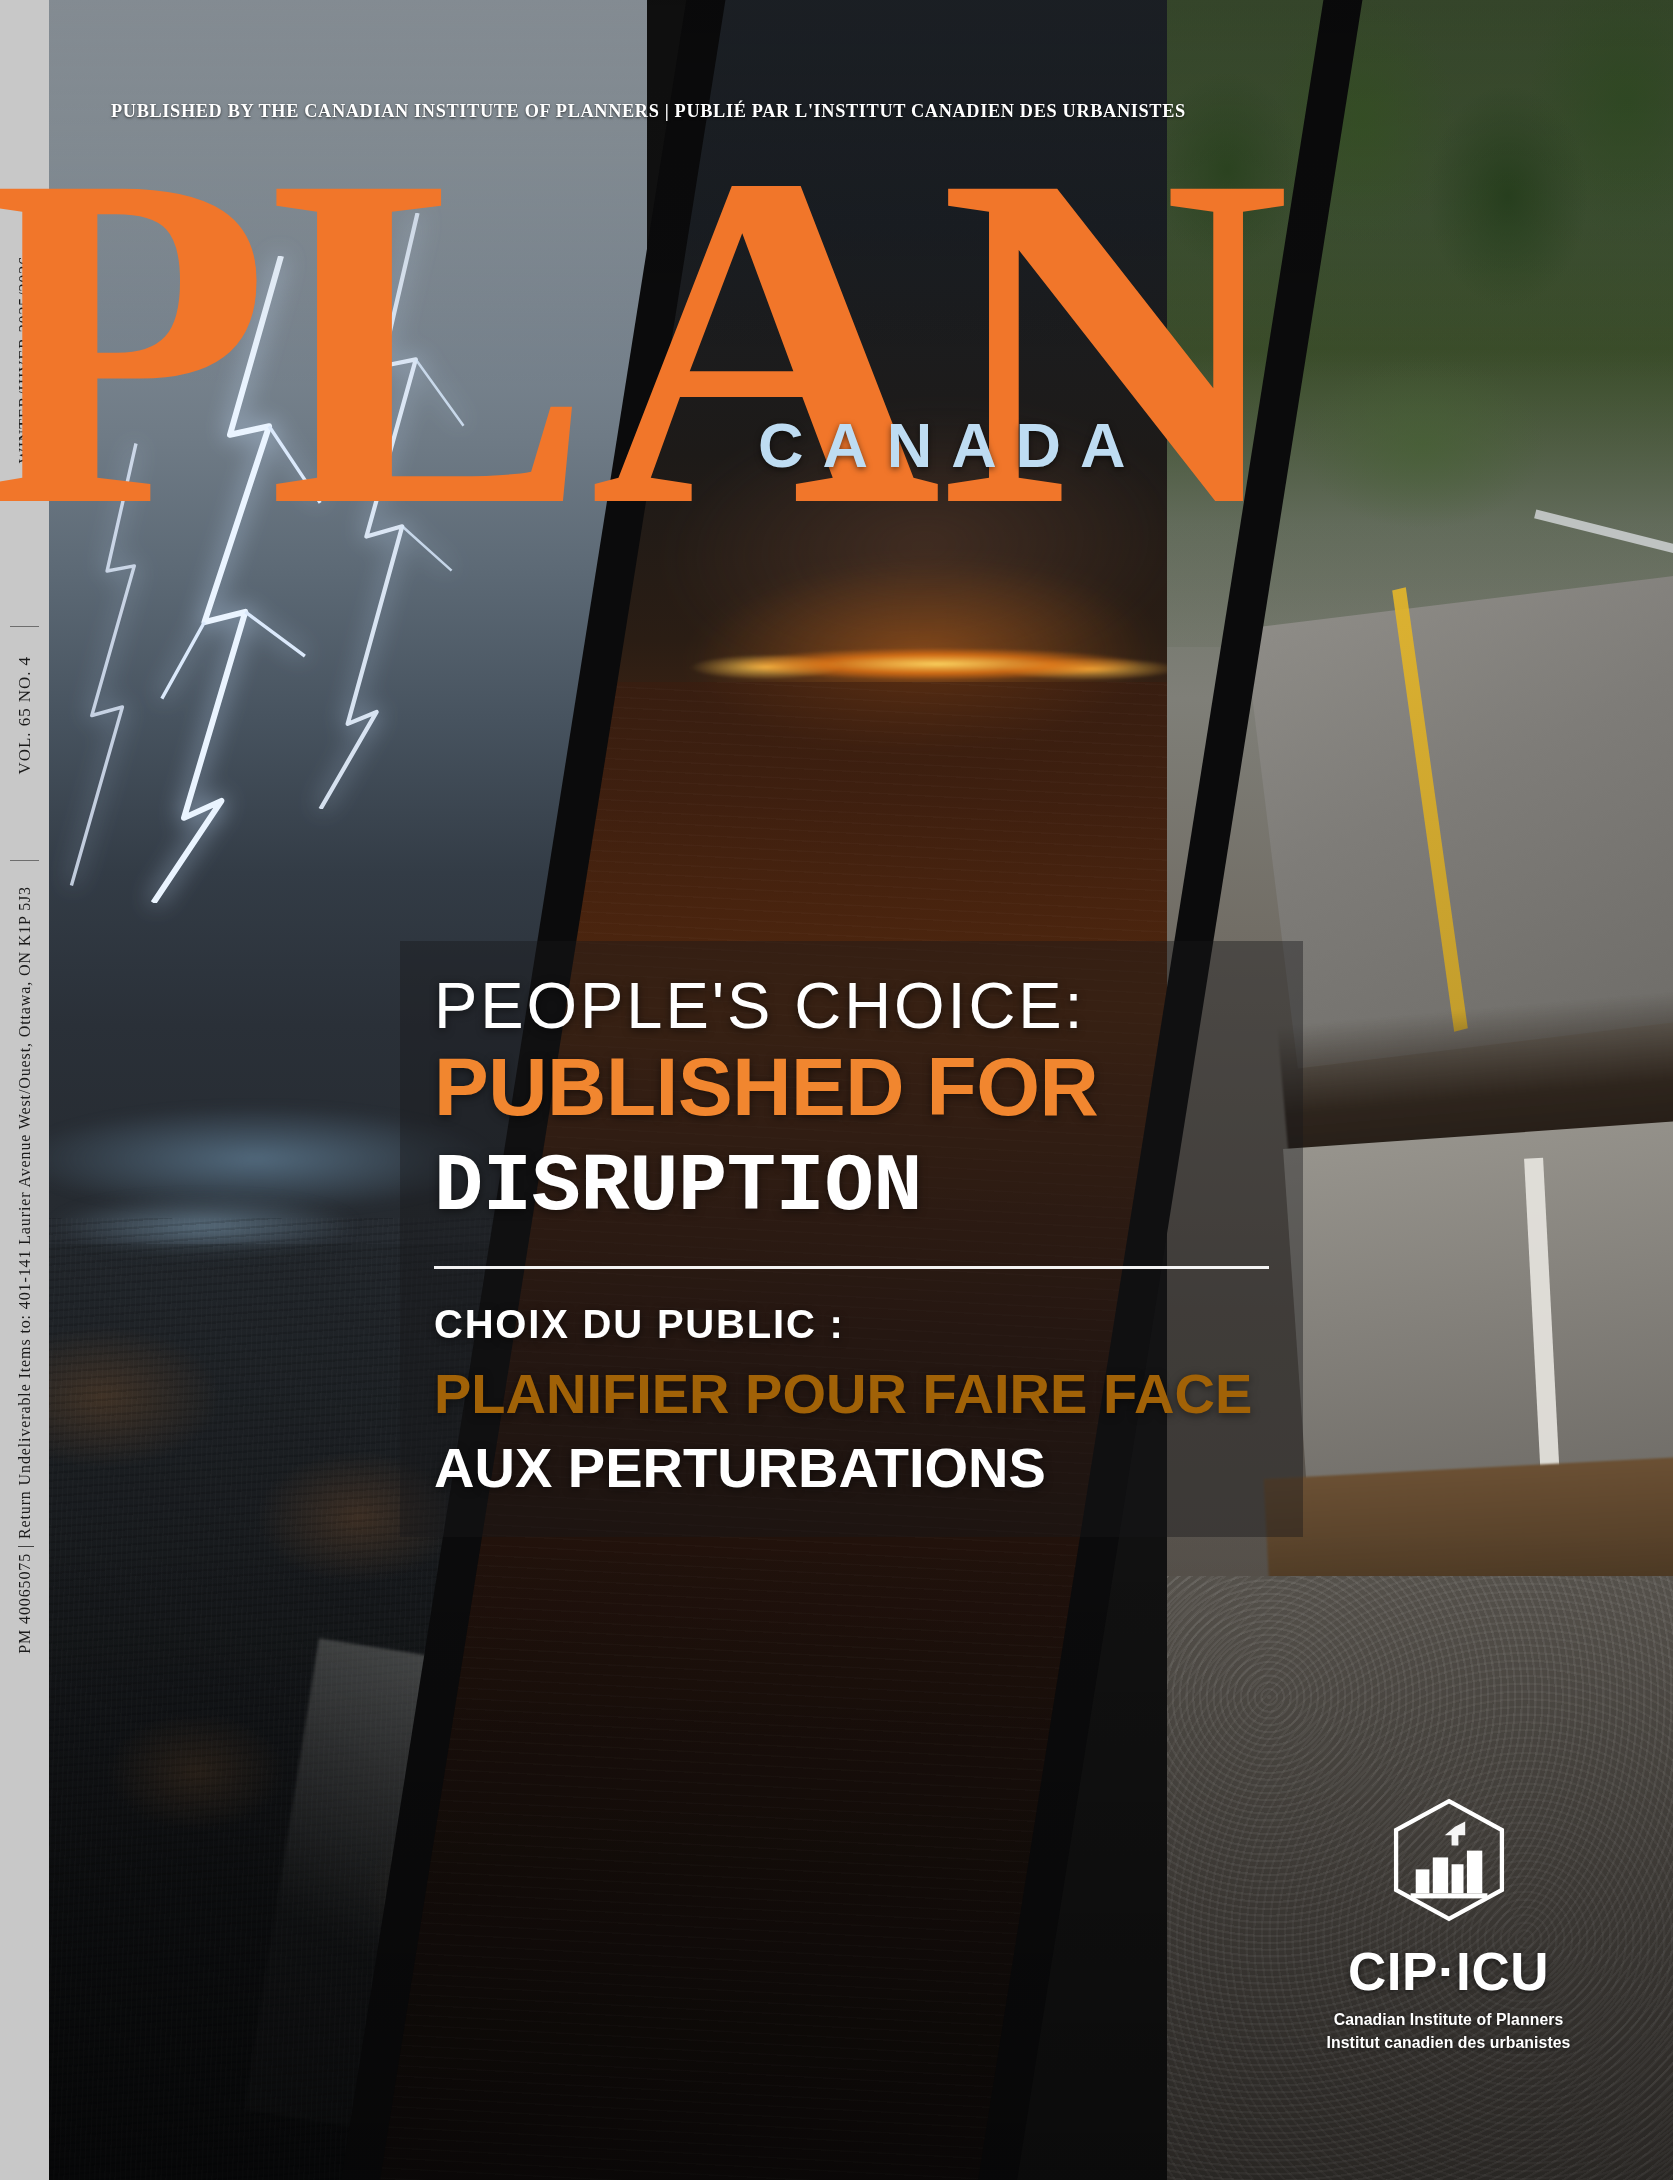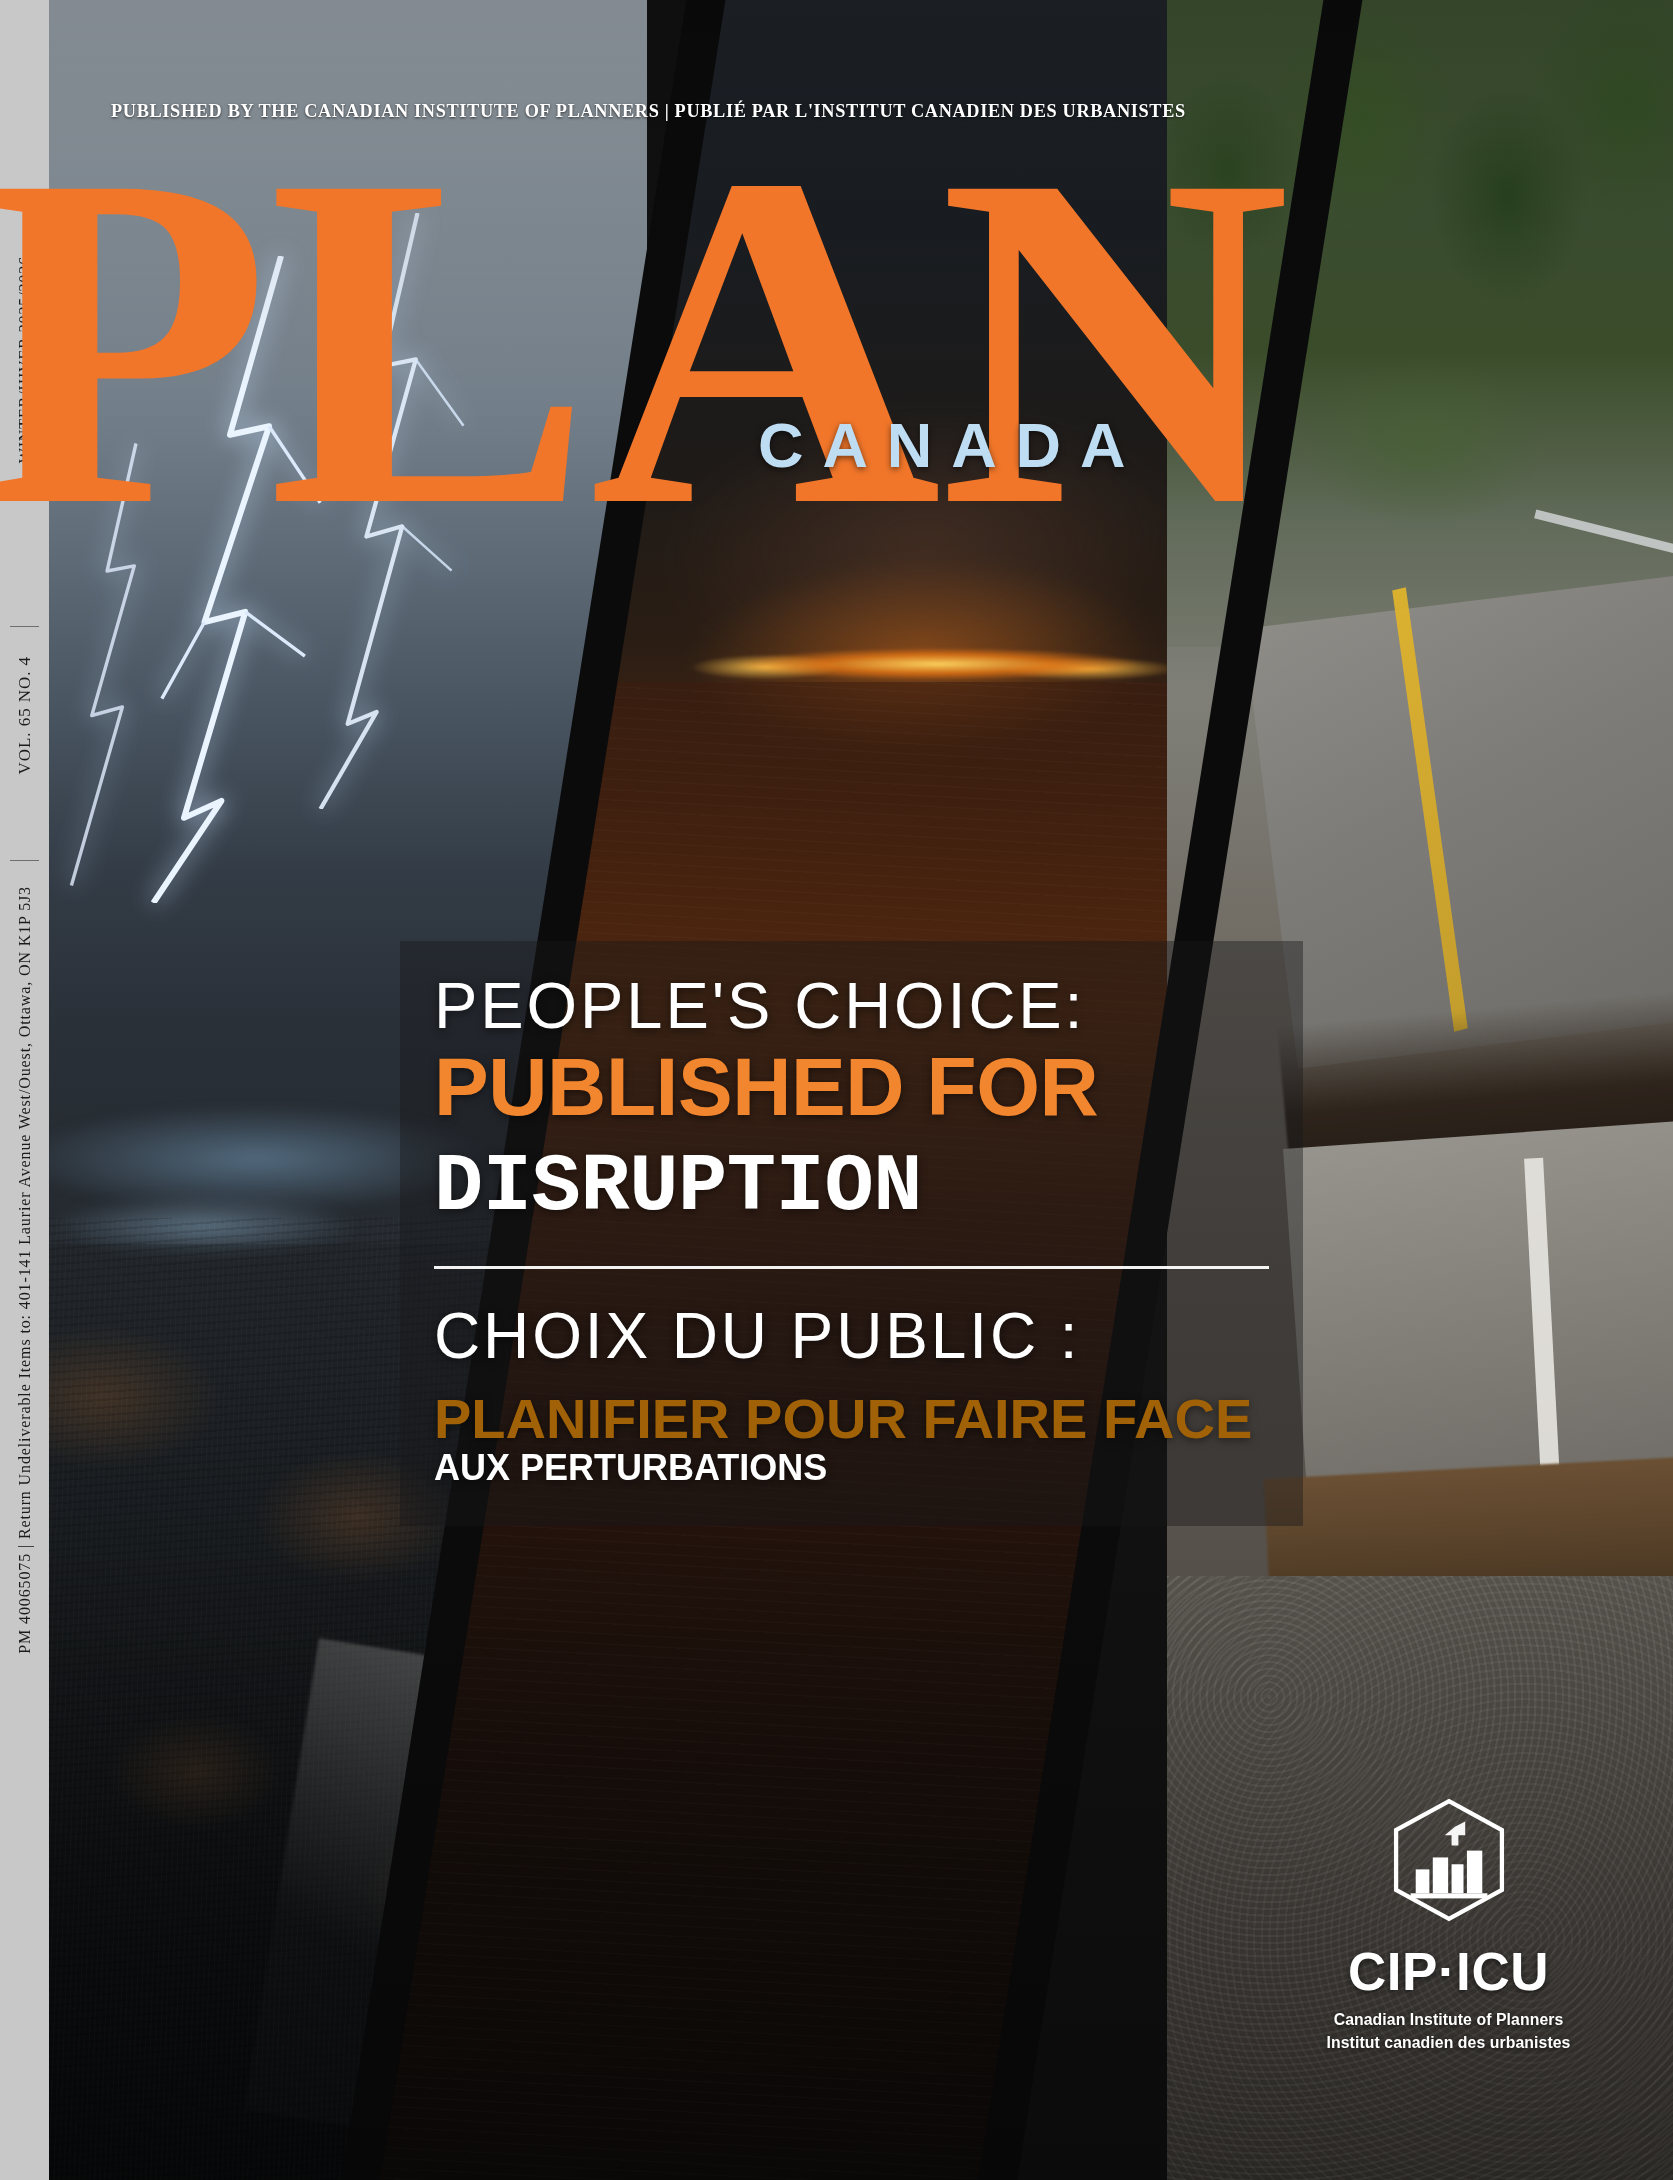--- a/index.html
+++ b/index.html
@@ -391,41 +391,41 @@
   }
   .cl-rule {
     height: 2.6px;
     background: #ffffff;
     margin: 37px 0 34px 0;
     opacity: .95;
   }
   .cl-fr-top {
     color: #ffffff;
     font-family: "Liberation Sans", sans-serif;
-    font-weight: normal;
-    font-size: 64px;
+    font-weight: bold;
+    font-size: 40px;
     letter-spacing: 0.045em;
     line-height: 1.06;
     text-shadow: 0 1.7px 8.5px rgba(0,0,0,0.55);
   }
   .cl-fr-mid {
     margin-top: 20px;
     color: #a16207;
     font-family: "Liberation Sans", sans-serif;
     font-weight: bold;
     font-size: 56px;
     line-height: 1.05;
     text-shadow: 0 1.7px 8.5px rgba(0,0,0,0.5);
   }
   .cl-fr-bot {
-    margin-top: 0;
+    margin-top: 15px;
     color: #ffffff;
     font-family: "Liberation Sans", sans-serif;
     font-weight: bold;
-    font-size: 36px;
+    font-size: 56px;
     line-height: 1.05;
     text-shadow: 0 1.7px 8.5px rgba(0,0,0,0.5);
   }
 
   
   .logo {
     position: absolute;
     right: 102px;
     bottom: 128px;
     z-index: 11;

